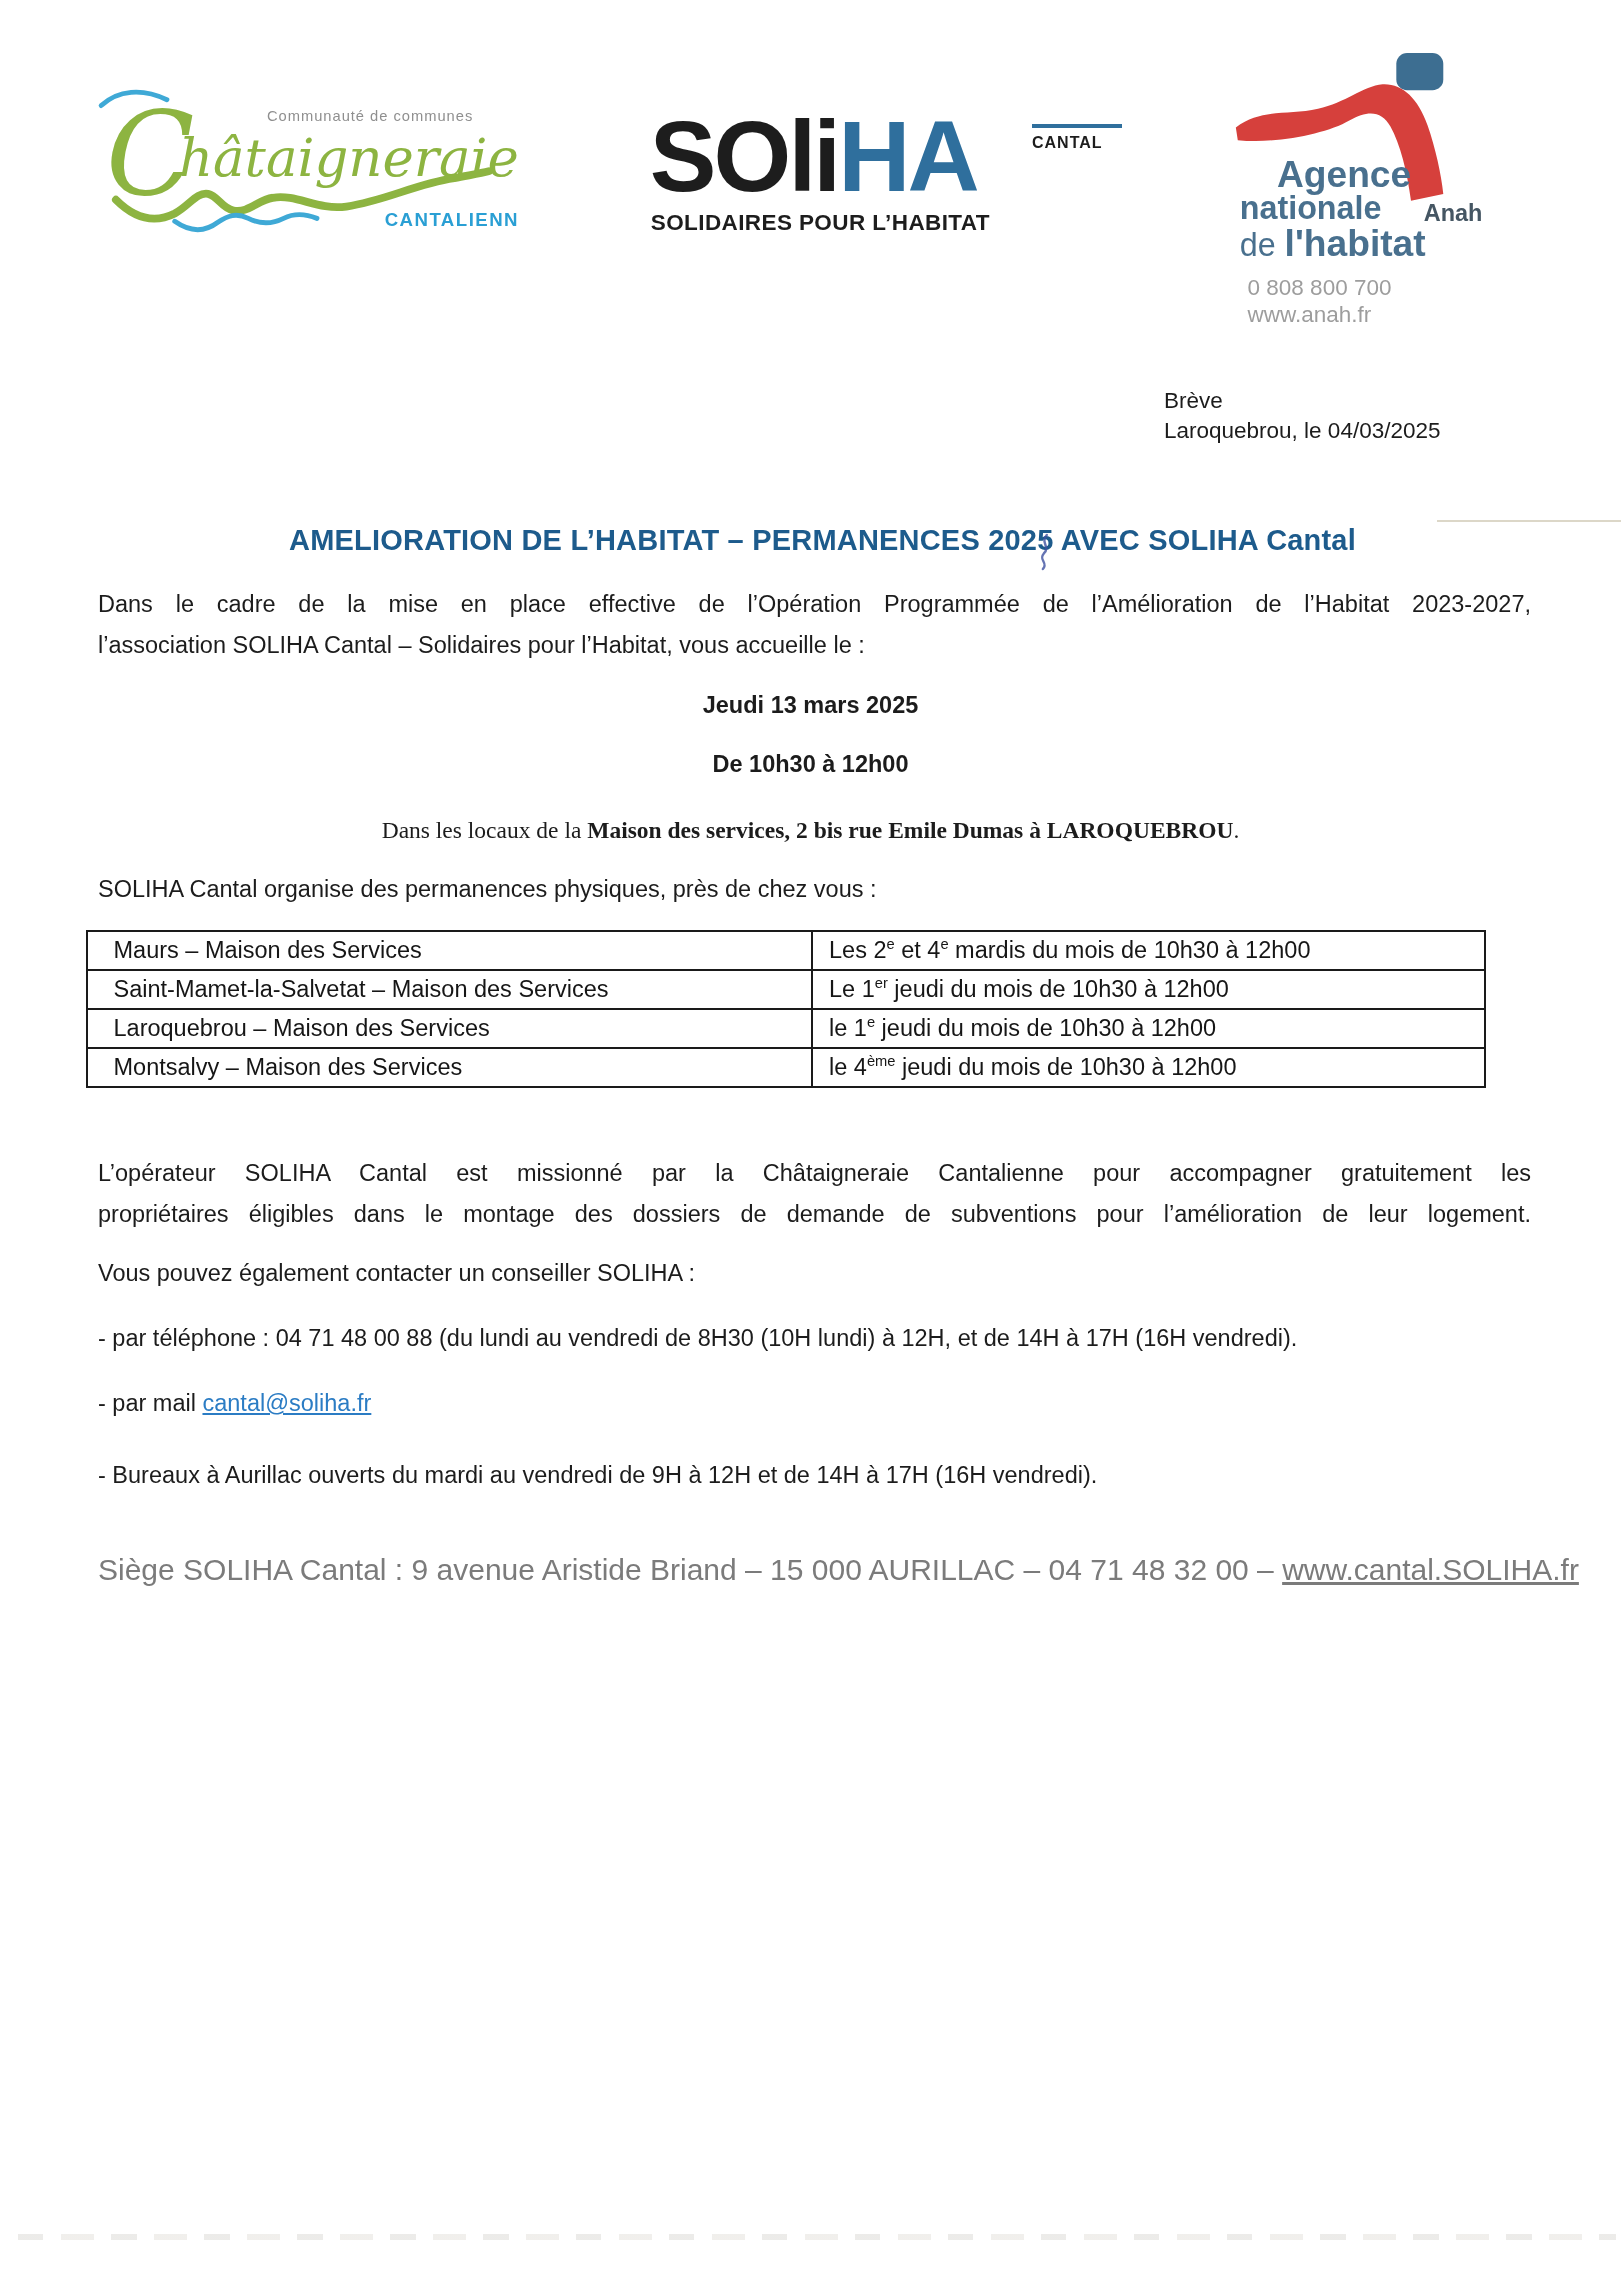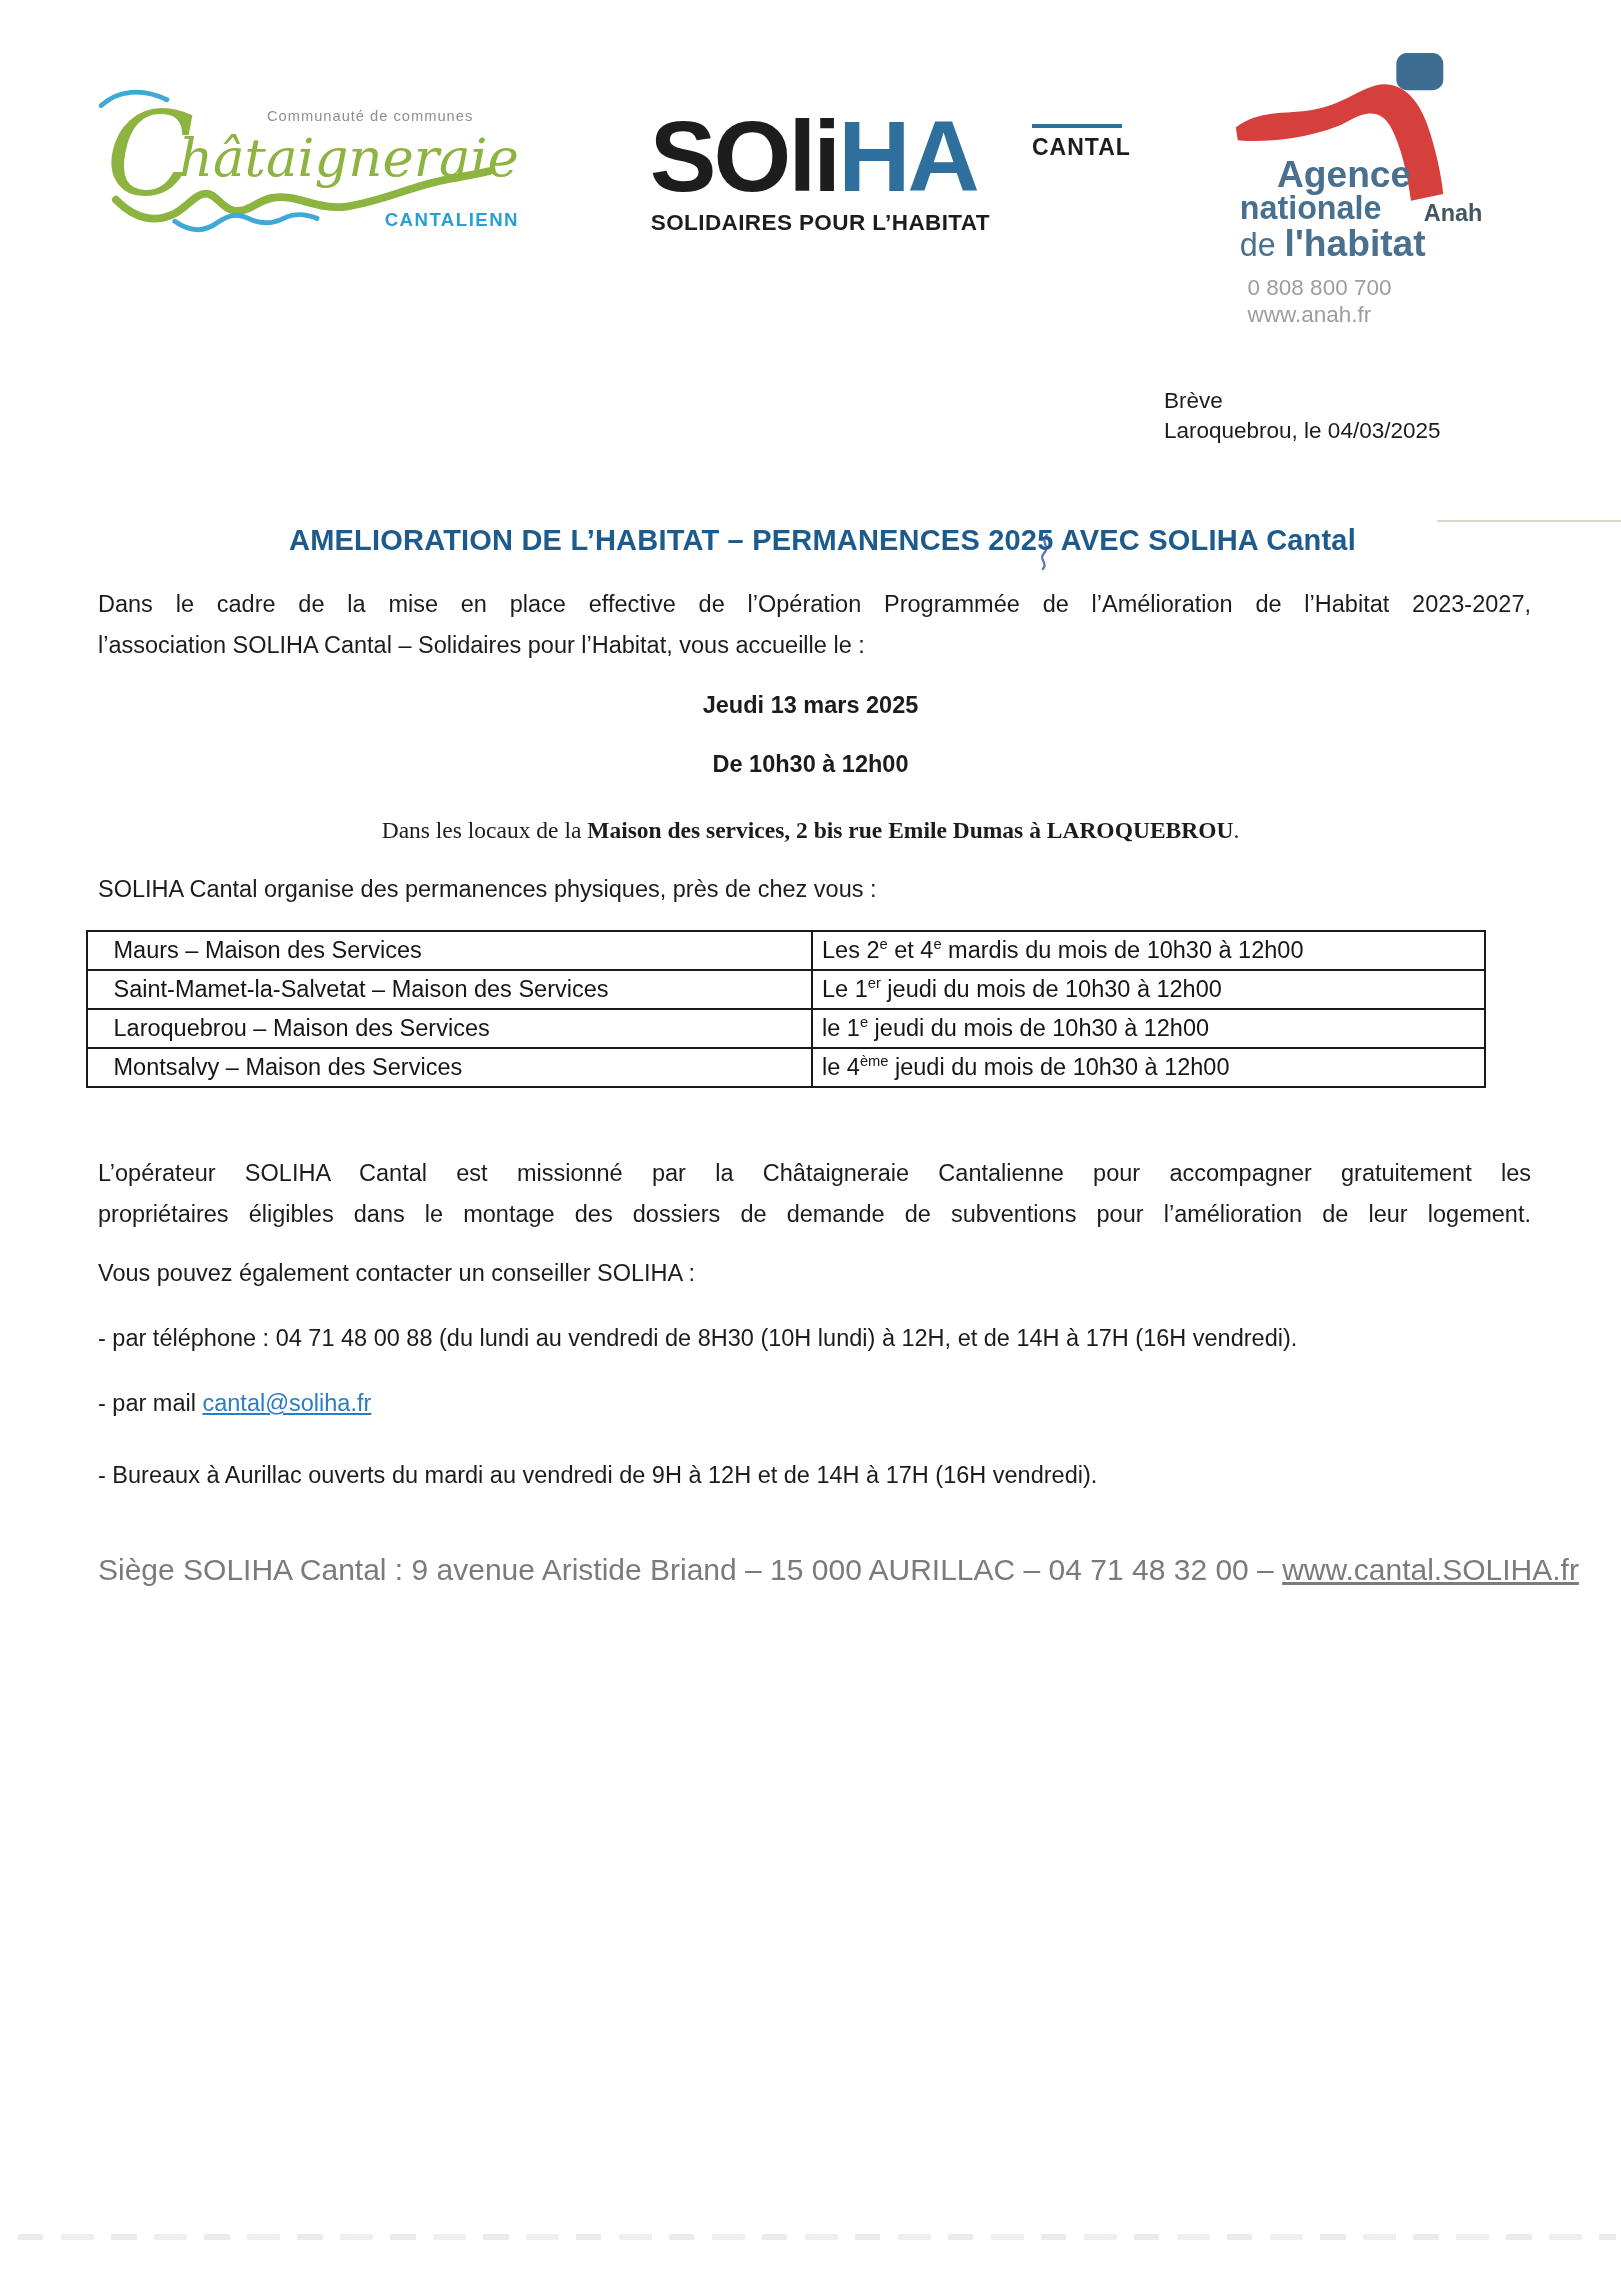--- a/index.html
+++ b/index.html
@@ -13,21 +13,21 @@
   .script-c { font-size:118px; }
   .script-rest { font-size:54px; }
   .chat-small { font-family:"Liberation Sans", sans-serif; font-size:15px; fill:#8f8f8f; letter-spacing:1px; }
   .chat-cant  { font-family:"Liberation Sans", sans-serif; font-size:19px; font-weight:bold; fill:#2a9fd4; letter-spacing:1.5px; }
 
   .logo-soliha { position:absolute; left:642px; top:116px; width:500px; height:132px; }
   .soliha-word { position:absolute; left:7.8px; top:-5.9px; font-size:100px; line-height:92px;
                  font-weight:bold; letter-spacing:-2.9px; color:#1d1d1d; white-space:nowrap; }
   .soliha-word .ha { color:#2f6f9d; }
   .soliha-cantal { position:absolute; left:390px; top:7.8px; width:90px; border-top:4.9px solid #2f6f9d;
-                   padding-top:5.9px; font-size:23px; font-weight:bold; letter-spacing:1px; color:#1d1d1d; }
+                   padding-top:5.9px; font-size:16px; font-weight:bold; letter-spacing:1px; color:#1d1d1d; }
   .soliha-tagline { position:absolute; left:8.8px; top:94px; font-size:22.5px; font-weight:bold;
                     letter-spacing:0.4px; color:#1d1d1d; white-space:nowrap; }
 
   .logo-anah { position:absolute; left:1228px; top:47px; width:274px; height:289px; }
   .anah-blue  { fill:#49708e; }
   .anah-gray  { fill:#9d9d9d; }
   .anah-strong{ font-weight:bold; }
 
   
   .meta-block { position:absolute; left:1164px; top:386px; font-size:22.5px; line-height:30px; }
@@ -41,21 +41,21 @@
   .tx { position:absolute; left:98px; width:1433px; font-size:23.5px; }
   .just { text-align:justify; text-align-last:justify; }
   .center-line { position:absolute; left:0; width:100%; text-align:center; font-size:23.5px; }
   .b { font-weight:bold; }
   .line-h { line-height:41px; }
 
   
   .perm-table { position:absolute; left:86px; top:930px; width:1400px; border-collapse:collapse;
                 table-layout:fixed; font-size:23.5px; color:#161616; }
   .perm-table td { border:2px solid #1a1a1a; height:35px; padding:1px 9.8px 1px 25.5px; }
-  .perm-table td.sched { padding-left:9px; }
+  .perm-table td.sched { padding-left:16px; }
   .perm-table col.c1 { width:725px; }
   sup { font-size:14.7px; line-height:0; vertical-align:super; }
 
   
   a.doc-link { color:#2b7cc4; text-decoration:underline; cursor:pointer; }
   .footer-line { position:absolute; left:98px; top:1553px; font-size:30px; color:#7b7b7b; }
   .footer-line a { color:#7b7b7b; text-decoration:underline; cursor:pointer; }
 
   
   .artifact-bottom { position:absolute; left:17.6px; top:2234px; width:1598px; height:5.9px; opacity:.75;

